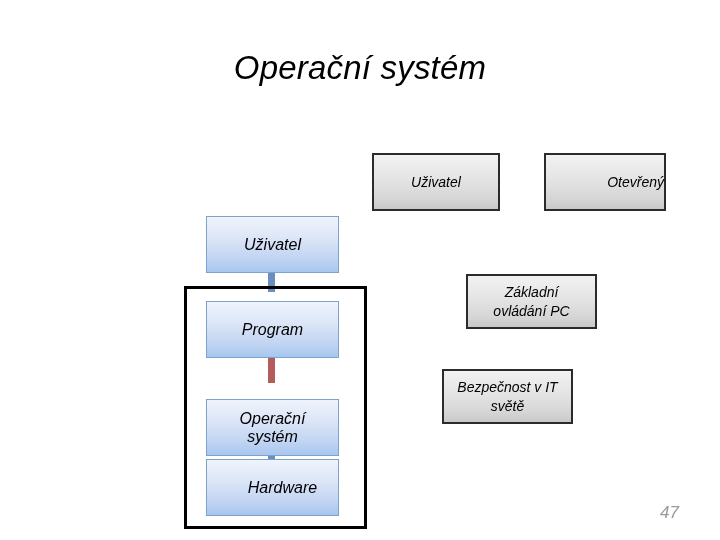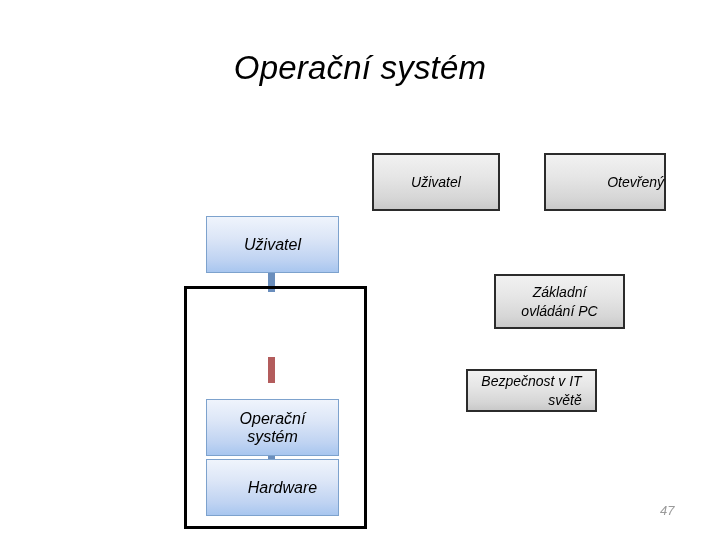--- a/index.html
+++ b/index.html
@@ -73,21 +73,21 @@
 
   .connector {
     position: absolute;
   }
   .connector-blue { background: #6a8ebd; }
   .connector-red  { background: #b35c5c; }
 
   #page-number {
     position: absolute;
     color: #9a9a9a;
-    font-size: 13px;
+    font-size: 17px;
     font-family: "Liberation Sans", sans-serif;
   }
 
   .box-text { display: block; white-space: pre-line; }
 </style>
 </head>
 <body>
 
 <div id="slide">
 
@@ -106,36 +106,39 @@
   <div class="connector connector-red" style="left:268px; top:357px; width:7px; height:26px;"></div>
 
   <div class="connector connector-blue" style="left:268px; top:435px; width:7px; height:25px;"></div>
 
   <div class="group-outline" style="left:184px; top:286px; width:183px; height:243px;"></div>
 
   <div class="box-blue" style="left:206px; top:216px; width:133px; height:57px;">
     <span class="box-text">Uživatel</span>
   </div>
 
+  <div class="box-blue" style="left:206px; top:301px; width:133px; height:57px;">
+    <span class="box-text">Program</span>
+  </div>
 
   <div class="box-blue" style="left:206px; top:379px; width:133px; height:57px;margin-top:20px;">
     <span class="box-text">Operační
 systém</span>
   </div>
 
   <div class="box-blue" style="left:206px; top:459px; width:133px; height:57px;padding-left:20px;">
     <span class="box-text">Hardware</span>
   </div>
 
-  <div class="box-gray" style="left:466px; top:274px; width:131px; height:55px;margin-left:28px;">
+  <div class="box-gray" style="left:466px; top:274px; width:131px; height:55px;">
     <span class="box-text">Základní
 ovládání PC</span>
   </div>
 
-  <div class="box-gray" style="left:466px; top:369px; width:131px; height:43px;text-align:right;">
+  <div class="box-gray" style="left:442px; top:369px; width:131px; height:55px;">
     <span class="box-text">Bezpečnost v IT
 světě</span>
   </div>
 
 
   <div id="page-number" style="left:660px; top:503px;">47</div>
 
 </div>
 
 </body></html>

